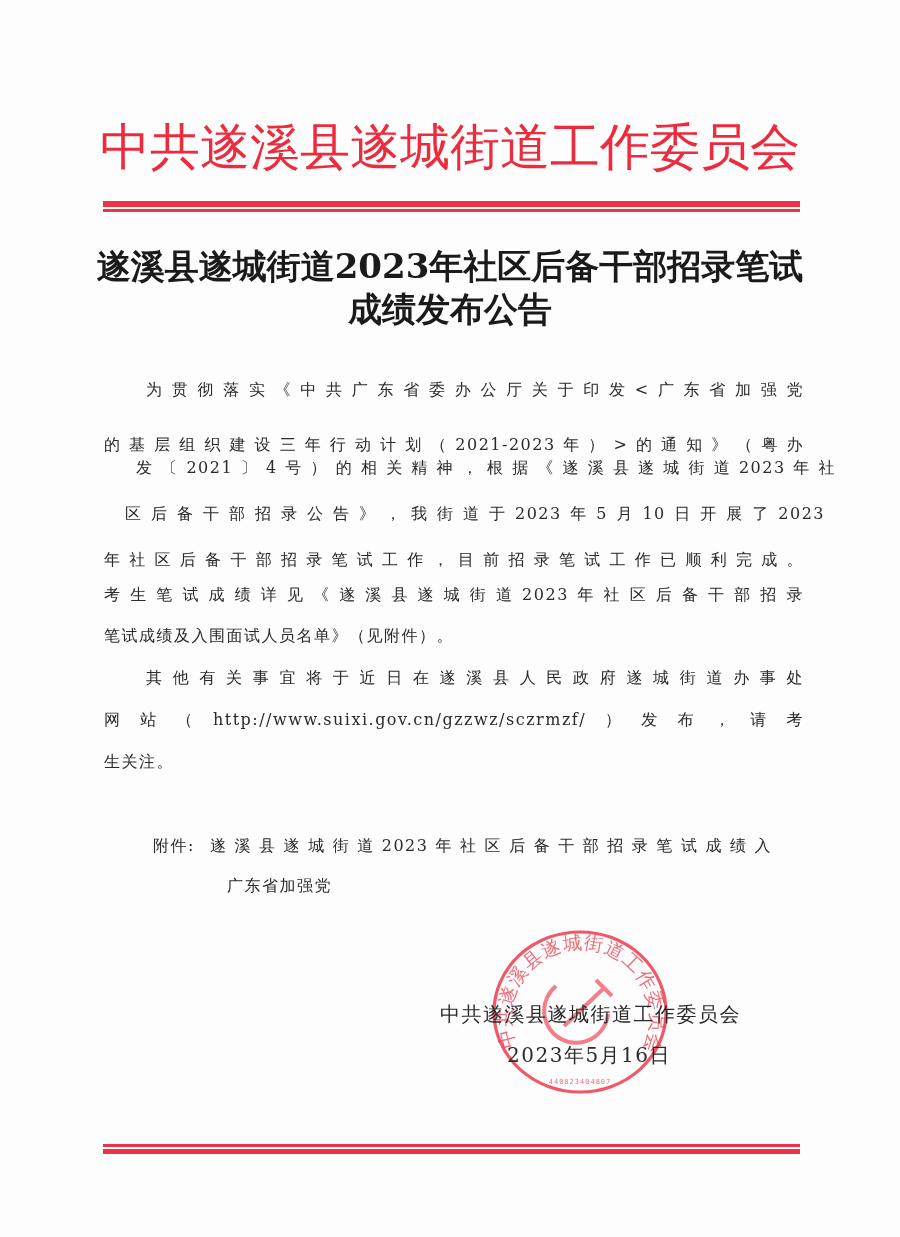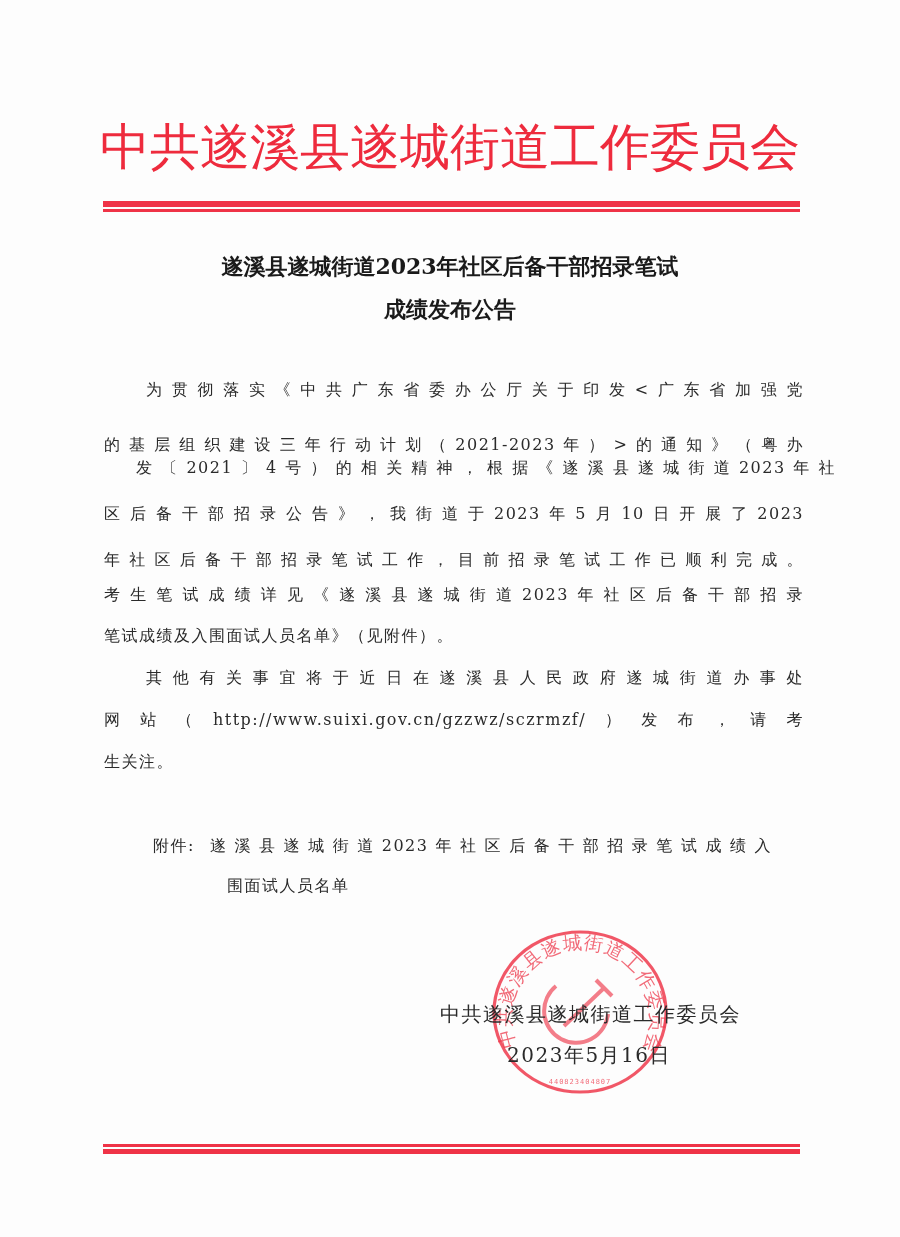--- a/index.html
+++ b/index.html
@@ -9,21 +9,21 @@
   }
   .abs { position: absolute; }
   #masthead {
     left: 100px; top: 112px; width: 700px; text-align: center;
     font-family: "DejaVu Serif", "Liberation Serif", serif;
     font-size: 50px; line-height: 70px; letter-spacing: 0px; color: #ee2b3d; white-space: nowrap;
   }
   .rule { left: 103px; width: 697px; background: #ef3347; }
   #title1, #title2 {
     left: 90px; width: 720px; text-align: center; font-weight: bold; color: #1a1a1a;
-    font-size: 22px; white-space: nowrap; font-family: "DejaVu Serif", "Liberation Serif", serif;
+    font-size: 34px; white-space: nowrap; font-family: "DejaVu Serif", "Liberation Serif", serif;
   }
   #title1 { top: 246px; line-height: 40px; }
   #title2 { top: 289px; line-height: 40px; }
   .line {
     left: 104px; width: 700px; font-size: 16px; line-height: 34px; height: 34px; white-space: nowrap;
     font-family: "DejaVu Serif", "Liberation Serif", serif; letter-spacing: 1.5px; color: #2a2a2a;
   }
   .jus { text-align: justify; text-align-last: justify; }
   .indent { left: 146px; width: 658px; }
   #stamp { left: 486px; top: 926px; width: 188px; height: 170px; }
@@ -36,32 +36,32 @@
 <div id="masthead" class="abs">中共遂溪县遂城街道工作委员会</div>
 <div class="abs rule" style="top:201px;height:6px;"></div>
 <div class="abs rule" style="top:209px;height:3px;"></div>
 
 <div id="title1" class="abs">遂溪县遂城街道2023年社区后备干部招录笔试</div>
 <div id="title2" class="abs">成绩发布公告</div>
 
 <div class="abs line jus indent" style="top:373px;">为贯彻落实《中共广东省委办公厅关于印发&lt;广东省加强党</div>
 <div class="abs line jus" style="top:428px;">的基层组织建设三年行动计划（2021-2023年）&gt;的通知》（粤办</div>
 <div class="abs line jus" style="top:451px;margin-left:32px;">发〔2021〕4号）的相关精神，根据《遂溪县遂城街道2023年社</div>
-<div class="abs line jus" style="top:497px;">区后备干部招录公告》，我街道于2023年5月10日开展了2023</div>
+<div class="abs line jus" style="top:497px;margin-left:21px;">区后备干部招录公告》，我街道于2023年5月10日开展了2023</div>
 <div class="abs line jus" style="top:536px;margin-top:7px;">年社区后备干部招录笔试工作，目前招录笔试工作已顺利完成。</div>
 <div class="abs line jus" style="top:578px;">考生笔试成绩详见《遂溪县遂城街道2023年社区后备干部招录</div>
 <div class="abs line" style="top:619px;">笔试成绩及入围面试人员名单》（见附件）。</div>
 
 <div class="abs line jus indent" style="top:661px;">其他有关事宜将于近日在遂溪县人民政府遂城街道办事处</div>
 <div class="abs line jus" style="top:703px;">网站（http://www.suixi.gov.cn/gzzwz/sczrmzf/）发布，请考</div>
 <div class="abs line" style="top:745px;">生关注。</div>
 
 <div class="abs line" style="top:829px;left:153px;width:70px;">附件:</div>
 <div class="abs line jus" style="top:829px;left:210px;width:562px;">遂溪县遂城街道2023年社区后备干部招录笔试成绩入</div>
-<div class="abs line" style="top:869px;left:227px;width:300px;">围面试人员名单</div>
+<div class="abs line" style="top:869px;left:227px;width:300px;">广东省加强党</div>
 
 <svg id="stamp" class="abs" viewBox="0 0 188 170">
   <defs>
     <path id="sealArc" d="M 30 120 A 70 70 0 1 1 160 118"></path>
   </defs>
   <ellipse cx="94" cy="86" rx="86" ry="80" fill="none" stroke="#ee3a4c" stroke-width="3.2" opacity="0.85"></ellipse>
   <text font-size="19" fill="#ee3a4c" opacity="0.75" font-family="DejaVu Serif, serif" letter-spacing="1">
     <textPath href="#sealArc">中共遂溪县遂城街道工作委员会</textPath>
   </text>
 

